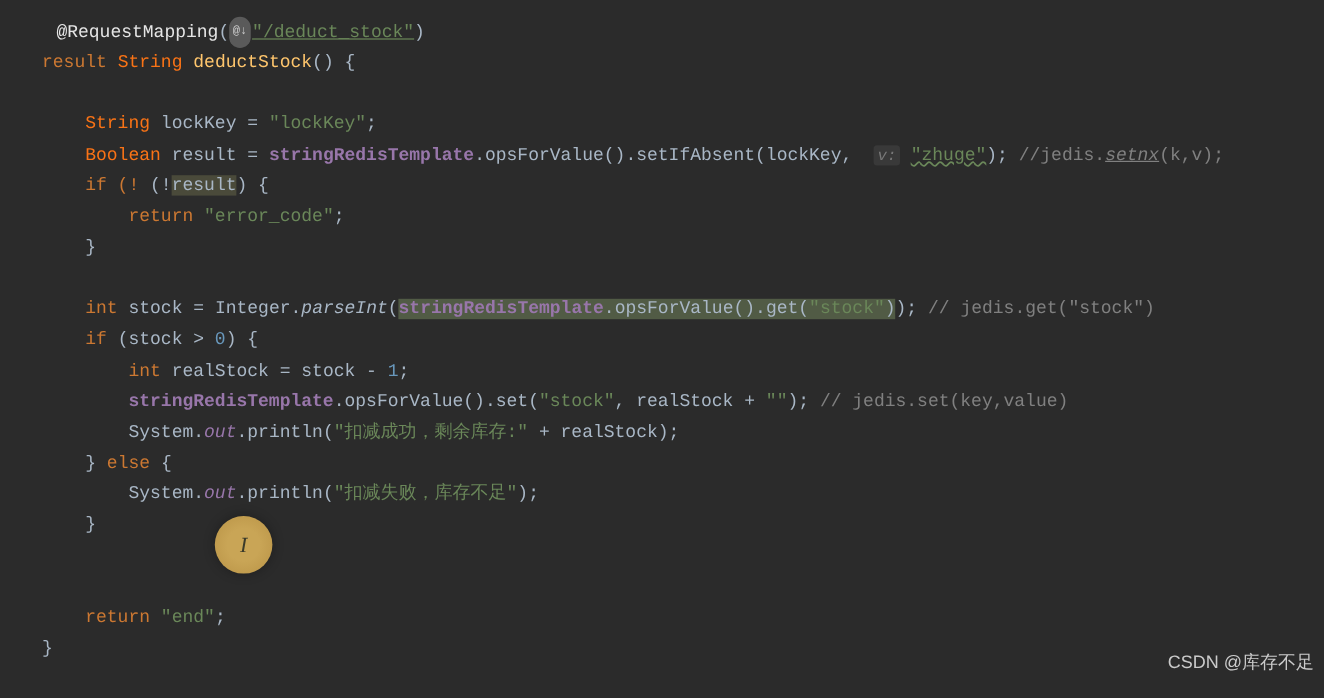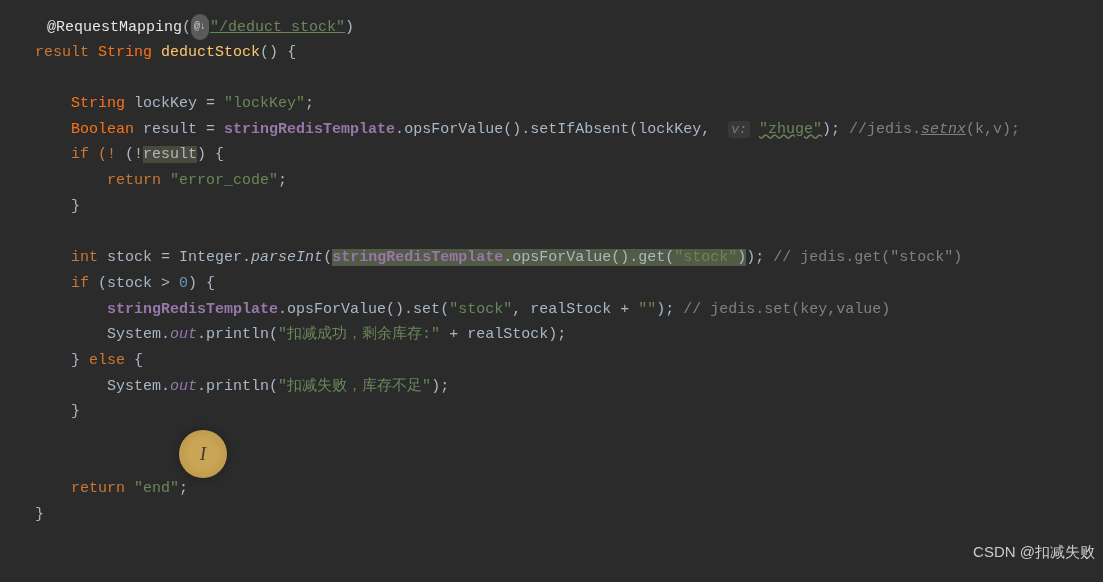--- a/index.html
+++ b/index.html
@@ -104,28 +104,29 @@
   <div class="line"><span class="keyword">result</span> <span class="type">String</span> <span class="method-decl">deductStock</span><span class="punct">()</span> <span class="punct">{</span></div>
   <div class="line"></div>
   <div class="line">    <span class="type">String</span> <span>lockKey</span> = <span class="string">"lockKey"</span><span class="punct">;</span></div>
   <div class="line">    <span class="type">Boolean</span> <span>result</span> = <span class="field">stringRedisTemplate</span><span class="punct">.</span><span>opsForValue</span><span class="punct">().</span><span>setIfAbsent</span><span class="punct">(</span><span>lockKey</span><span class="punct">, </span> <span class="param-hint">v:</span> <span class="string-underline">"zhuge"</span><span class="punct">); </span><span class="comment">//jedis.</span><span class="comment-italic" style="text-decoration:underline">setnx</span><span class="comment">(k,v);</span></div>
   <div class="line">    <span class="keyword">if (!</span> <span class="punct">(!</span><span class="highlight-var">result</span><span class="punct">) {</span></div>
   <div class="line">        <span class="keyword">return</span> <span class="string">"error_code"</span><span class="punct">;</span></div>
   <div class="line">    <span class="punct">}</span></div>
   <div class="line"></div>
   <div class="line">    <span class="keyword">int</span> <span>stock</span> = <span>Integer</span><span class="punct">.</span><span class="method-italic">parseInt</span><span class="punct">(</span><span class="highlight-bg"><span class="field">stringRedisTemplate</span><span class="punct">.</span><span>opsForValue</span><span class="punct">().</span><span>get</span><span class="punct">(</span><span class="string">"stock"</span><span class="punct">)</span></span><span class="punct">); </span><span class="comment">// jedis.get("stock")</span></div>
   <div class="line">    <span class="keyword">if</span><span class="punct"> (stock &gt; </span><span class="number">0</span><span class="punct">) {</span></div>
+  <div class="line">        <span class="keyword">int</span> <span>realStock</span><span class="punct"> = stock - </span><span class="number">1</span><span class="punct">;</span></div>
   <div class="line">        <span class="field">stringRedisTemplate</span><span class="punct">.</span><span>opsForValue</span><span class="punct">().</span><span>set</span><span class="punct">(</span><span class="string">"stock"</span><span class="punct">, </span><span>realStock</span><span class="punct"> + </span><span class="string">""</span><span class="punct">); </span><span class="comment">// jedis.set(key,value)</span></div>
   <div class="line">        <span>System</span><span class="punct">.</span><span class="static-field">out</span><span class="punct">.</span><span>println</span><span class="punct">(</span><span class="string">"扣减成功，剩余库存:"</span><span class="punct"> + realStock</span><span class="punct">);</span></div>
   <div class="line">    <span class="punct">}</span> <span class="keyword">else</span> <span class="punct">{</span></div>
   <div class="line">        <span>System</span><span class="punct">.</span><span class="static-field">out</span><span class="punct">.</span><span>println</span><span class="punct">(</span><span class="string">"扣减失败，库存不足"</span><span class="punct">);</span></div>
   <div class="line">    <span class="punct">}</span></div>
   <div class="line"></div>
   <div class="line"></div>
   <div class="line">    <span class="keyword">return</span> <span class="string">"end"</span><span class="punct">;</span></div>
   <div class="line"><span class="punct">}</span></div>
 </div>
 
 <div class="cursor-circle">
     <span>I</span>
   </div>
 
-<div class="watermark">CSDN @扣减失败</div>
+<div class="watermark">CSDN @库存不足</div>
 
 </body></html>

